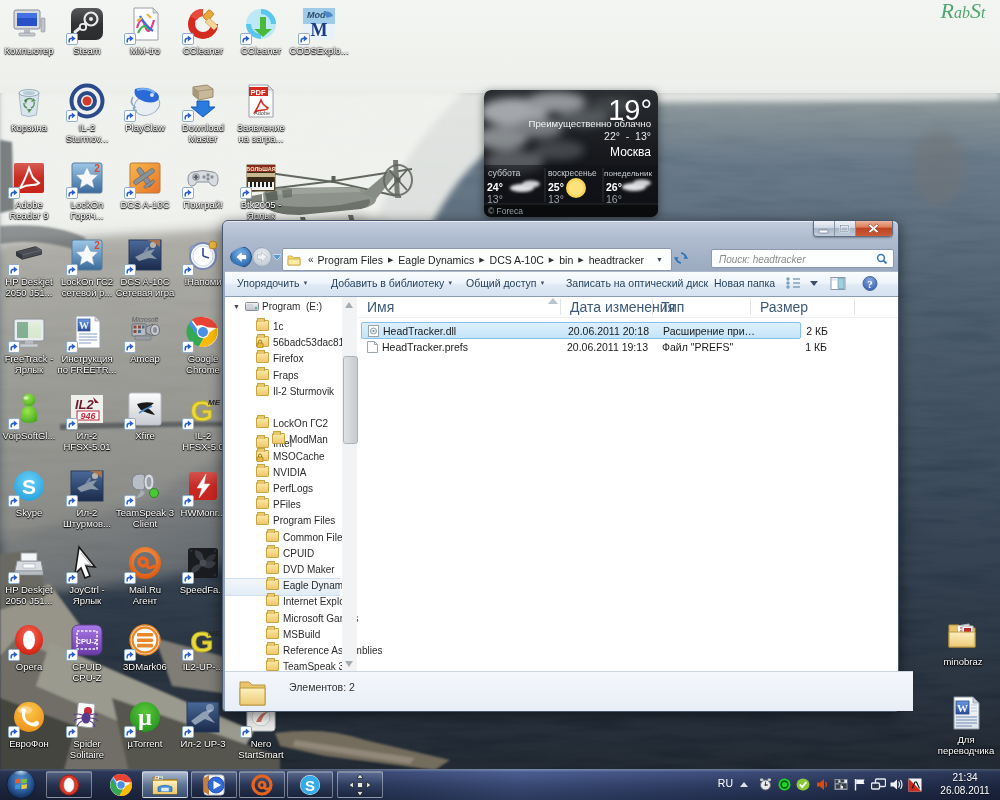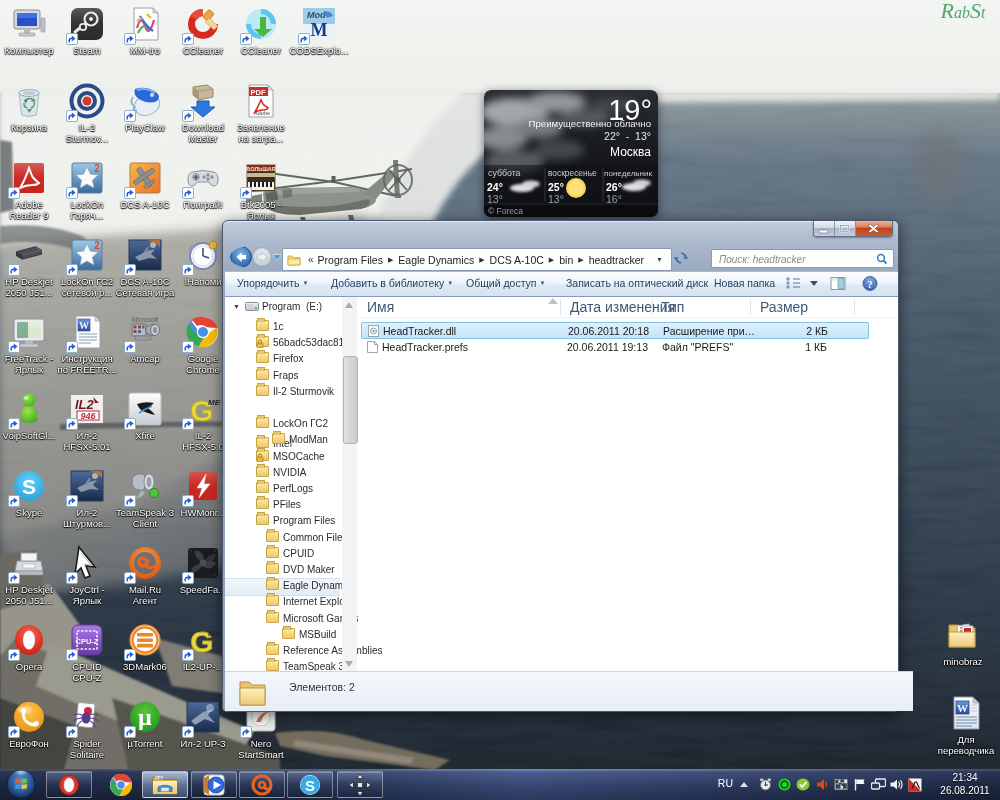--- a/index.html
+++ b/index.html
@@ -32,21 +32,21 @@
 #tree{position:absolute;left:0;top:0;width:116px;height:375px;font-size:10px;color:#2b2b2b;overflow:hidden;padding-left:41px;}
 .tn{position:absolute;white-space:nowrap;height:16px;line-height:16px;}
 .tn .fold{display:inline-block;width:13px;height:11px;margin-right:4px;vertical-align:-1px;background:linear-gradient(180deg,#fbe9a8,#edc86d);border:1px solid #c9a53e;border-radius:1px;box-sizing:border-box;position:relative;}
 .tn .fold:before{content:"";position:absolute;left:0;top:-3px;width:6px;height:3px;background:#e8c86e;border:1px solid #c9a53e;border-bottom:none;border-radius:1px 1px 0 0;}
 #scrollv{position:absolute;left:117px;top:0;width:15px;height:375px;background:#f2f3f4;}
 #scrollv .ar{position:absolute;left:3px;width:0;height:0;border-left:4.5px solid transparent;border-right:4.5px solid transparent;}
 #scrollv .th{position:absolute;left:1px;top:59px;width:13px;height:86px;background:linear-gradient(90deg,#dfe1e3,#c8cbce);border:1px solid #aeb2b6;border-radius:3px;}
 #flist{position:absolute;left:133px;top:0;width:540px;height:375px;font-size:10.5px;}
 .hdr{position:absolute;top:0;height:20px;line-height:20px;color:#3c5a78;font-size:14px;}
 .hsep{position:absolute;top:2px;width:1px;height:16px;background:#e2e5e8;}
-.fr{position:absolute;left:3px;width:508px;height:17px;line-height:17px;color:#1a1a1a;}
+.fr{position:absolute;left:3px;width:440px;height:17px;line-height:17px;color:#1a1a1a;}
 .fc{position:absolute;top:0;white-space:nowrap;}
 
 #statusbar{position:absolute;left:2px;top:450px;width:688px;height:39px;background:linear-gradient(180deg,#f4f7fb,#e8eef7);border-top:1px solid #ccd5e0;font-size:10.5px;color:#333;}
 
 #gadget{position:absolute;left:484px;top:90px;width:174px;height:127px;border-radius:7px;overflow:hidden;box-shadow:0 2px 8px rgba(0,0,0,.5);}
 
 #taskbar{position:absolute;left:0;top:769px;width:1000px;height:31px;
 background:linear-gradient(180deg,#8295b8 0,#5e7198 2px,#46578e 3px,#41517f 8px,#32426c 15px,#2a385c 22px,#222e4e 31px);}
 #taskbar:before{content:"";position:absolute;inset:0;background:linear-gradient(90deg,rgba(10,14,24,.5) 0,rgba(10,14,24,.34) 30%,rgba(95,120,175,.16) 52%,rgba(30,40,66,.22) 72%,rgba(8,12,22,.48) 100%);}
 .tbtn{position:absolute;top:2px;width:46px;height:27px;border:1px solid rgba(255,255,255,.38);border-radius:2px;box-sizing:border-box;background:linear-gradient(180deg,rgba(160,180,210,.35),rgba(70,90,130,.22) 50%,rgba(20,30,50,.3));box-shadow:inset 0 1px 0 rgba(255,255,255,.25);}
@@ -1259,21 +1259,21 @@
 <div class="tn" style="left:31px;top:184px;"><span class="fold"></span>PerfLogs</div>
 <div class="tn" style="left:31px;top:200px;"><span class="fold"></span>PFiles</div>
 <div class="tn" style="left:31px;top:216px;"><span class="fold"></span>Program Files</div>
 <div class="tn" style="left:41px;top:233px;"><span class="fold"></span>Common Files</div>
 <div class="tn" style="left:41px;top:249px;"><span class="fold"></span>CPUID</div>
 <div class="tn" style="left:41px;top:265px;"><span class="fold"></span>DVD Maker</div>
 <div style="position:absolute;left:0;top:281px;width:115px;height:16px;background:linear-gradient(180deg,#f2f6fa,#e2ecf6);border-top:1px solid #d0e0f0;border-bottom:1px solid #d0e0f0;"></div>
 <div class="tn" style="left:41px;top:281px;"><span class="fold"></span>Eagle Dynamics</div>
 <div class="tn" style="left:41px;top:297px;"><span class="fold"></span>Internet Explorer</div>
 <div class="tn" style="left:41px;top:314px;"><span class="fold"></span>Microsoft Games</div>
-<div class="tn" style="left:41px;top:330px;margin-left:16px;"><span class="fold"></span>MSBuild</div>
+<div class="tn" style="left:41px;top:330px;"><span class="fold"></span>MSBuild</div>
 <div class="tn" style="left:41px;top:346px;"><span class="fold"></span>Reference Assemblies</div>
 <div class="tn" style="left:41px;top:362px;"><span class="fold"></span>TeamSpeak 3</div>
 <svg width="8" height="9" style="position:absolute;left:31px;top:42px">
             <rect x="1" y="4" width="6" height="5" rx="1" fill="#e8b93e" stroke="#9a7a1e" stroke-width="0.7"></rect>
             <path d="M2.5,4 L2.5,2.5 A1.5,1.5 0 0 1 5.5,2.5 L5.5,4" fill="none" stroke="#9a7a1e" stroke-width="1"></path>
           </svg>
 <svg width="8" height="9" style="position:absolute;left:31px;top:156px">
             <rect x="1" y="4" width="6" height="5" rx="1" fill="#e8b93e" stroke="#9a7a1e" stroke-width="0.7"></rect>
             <path d="M2.5,4 L2.5,2.5 A1.5,1.5 0 0 1 5.5,2.5 L5.5,4" fill="none" stroke="#9a7a1e" stroke-width="1"></path>
           </svg>

